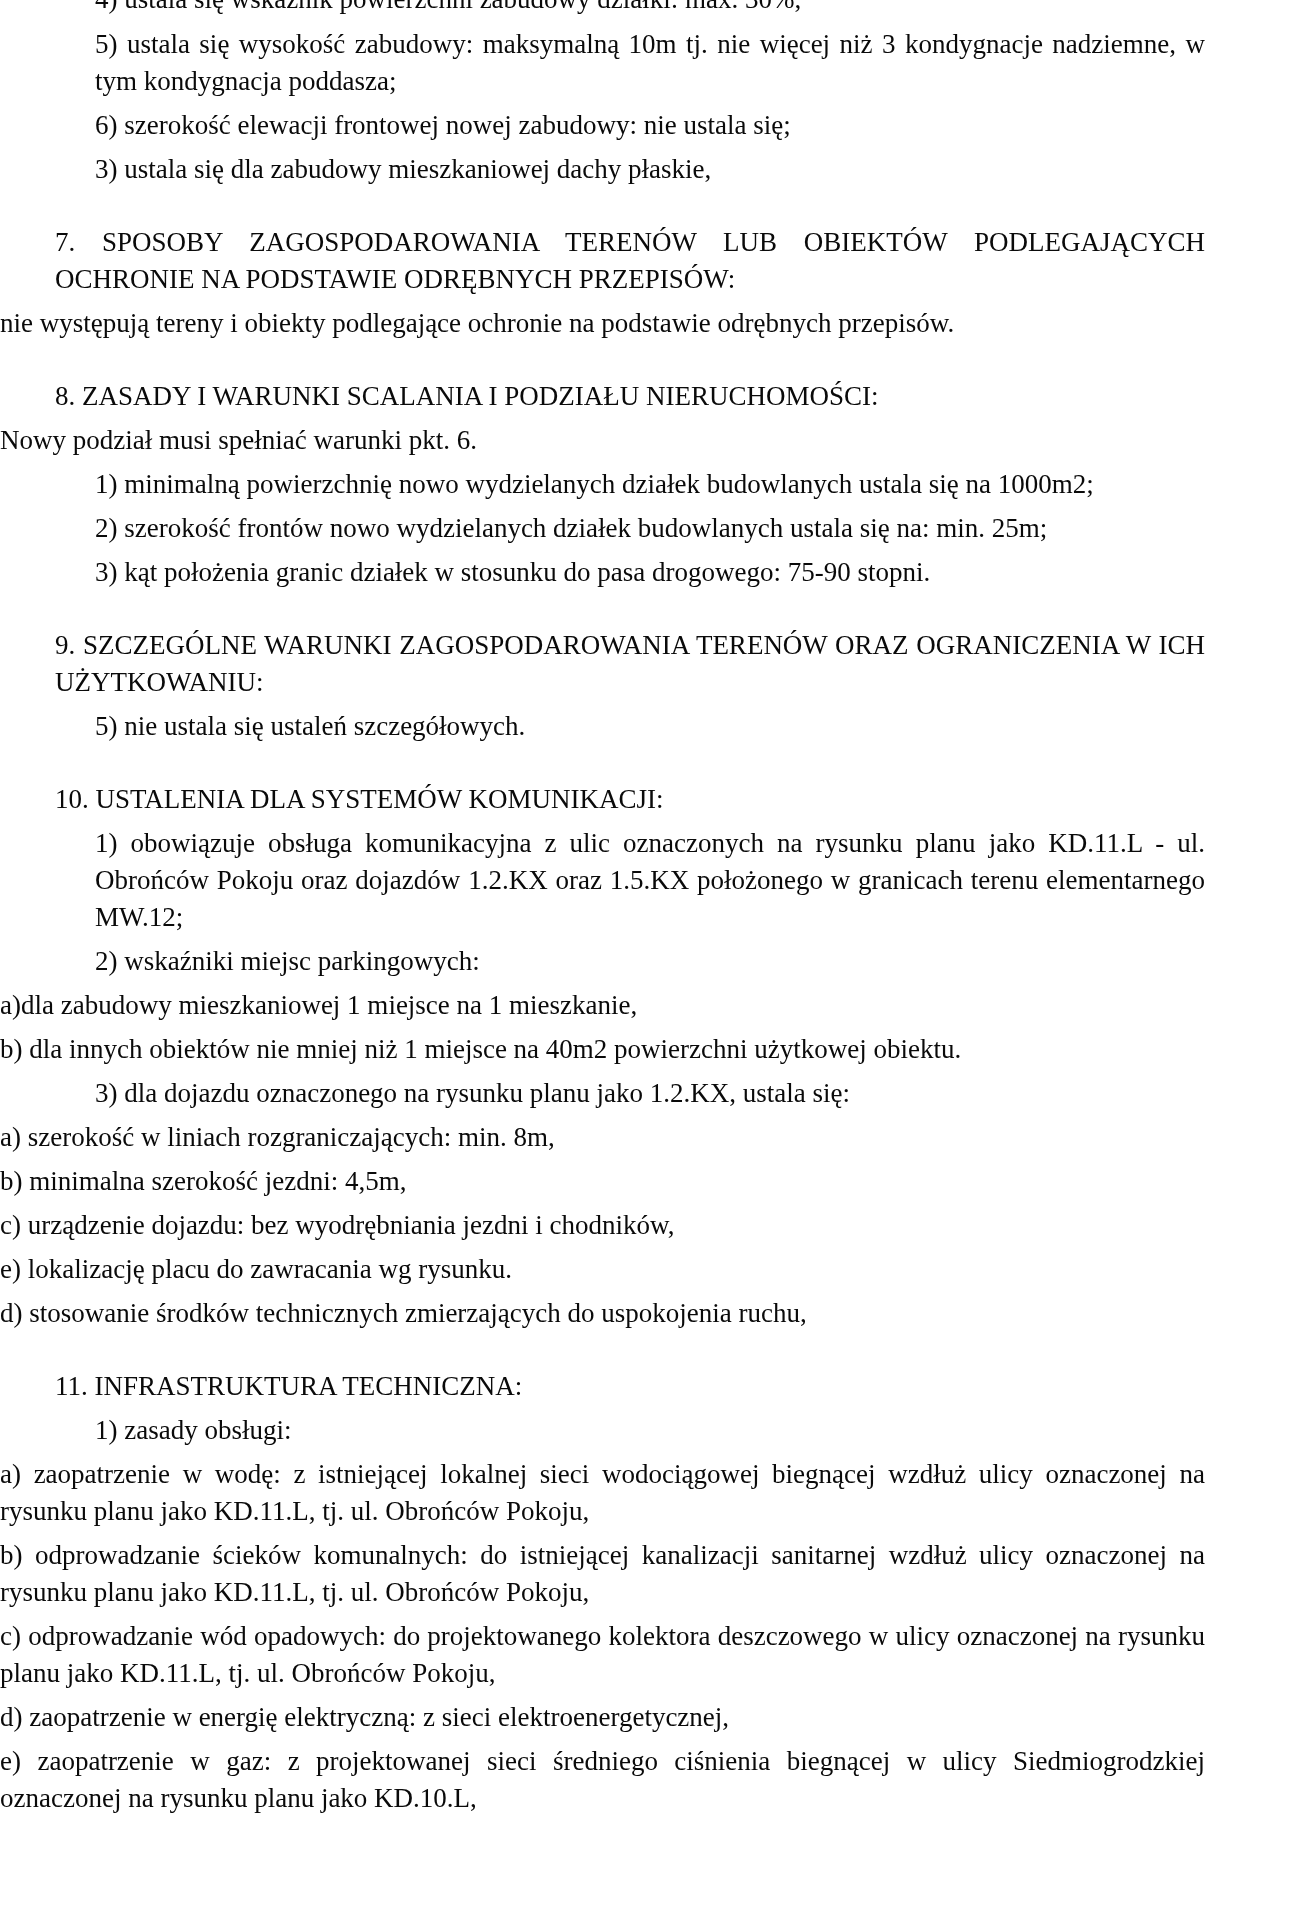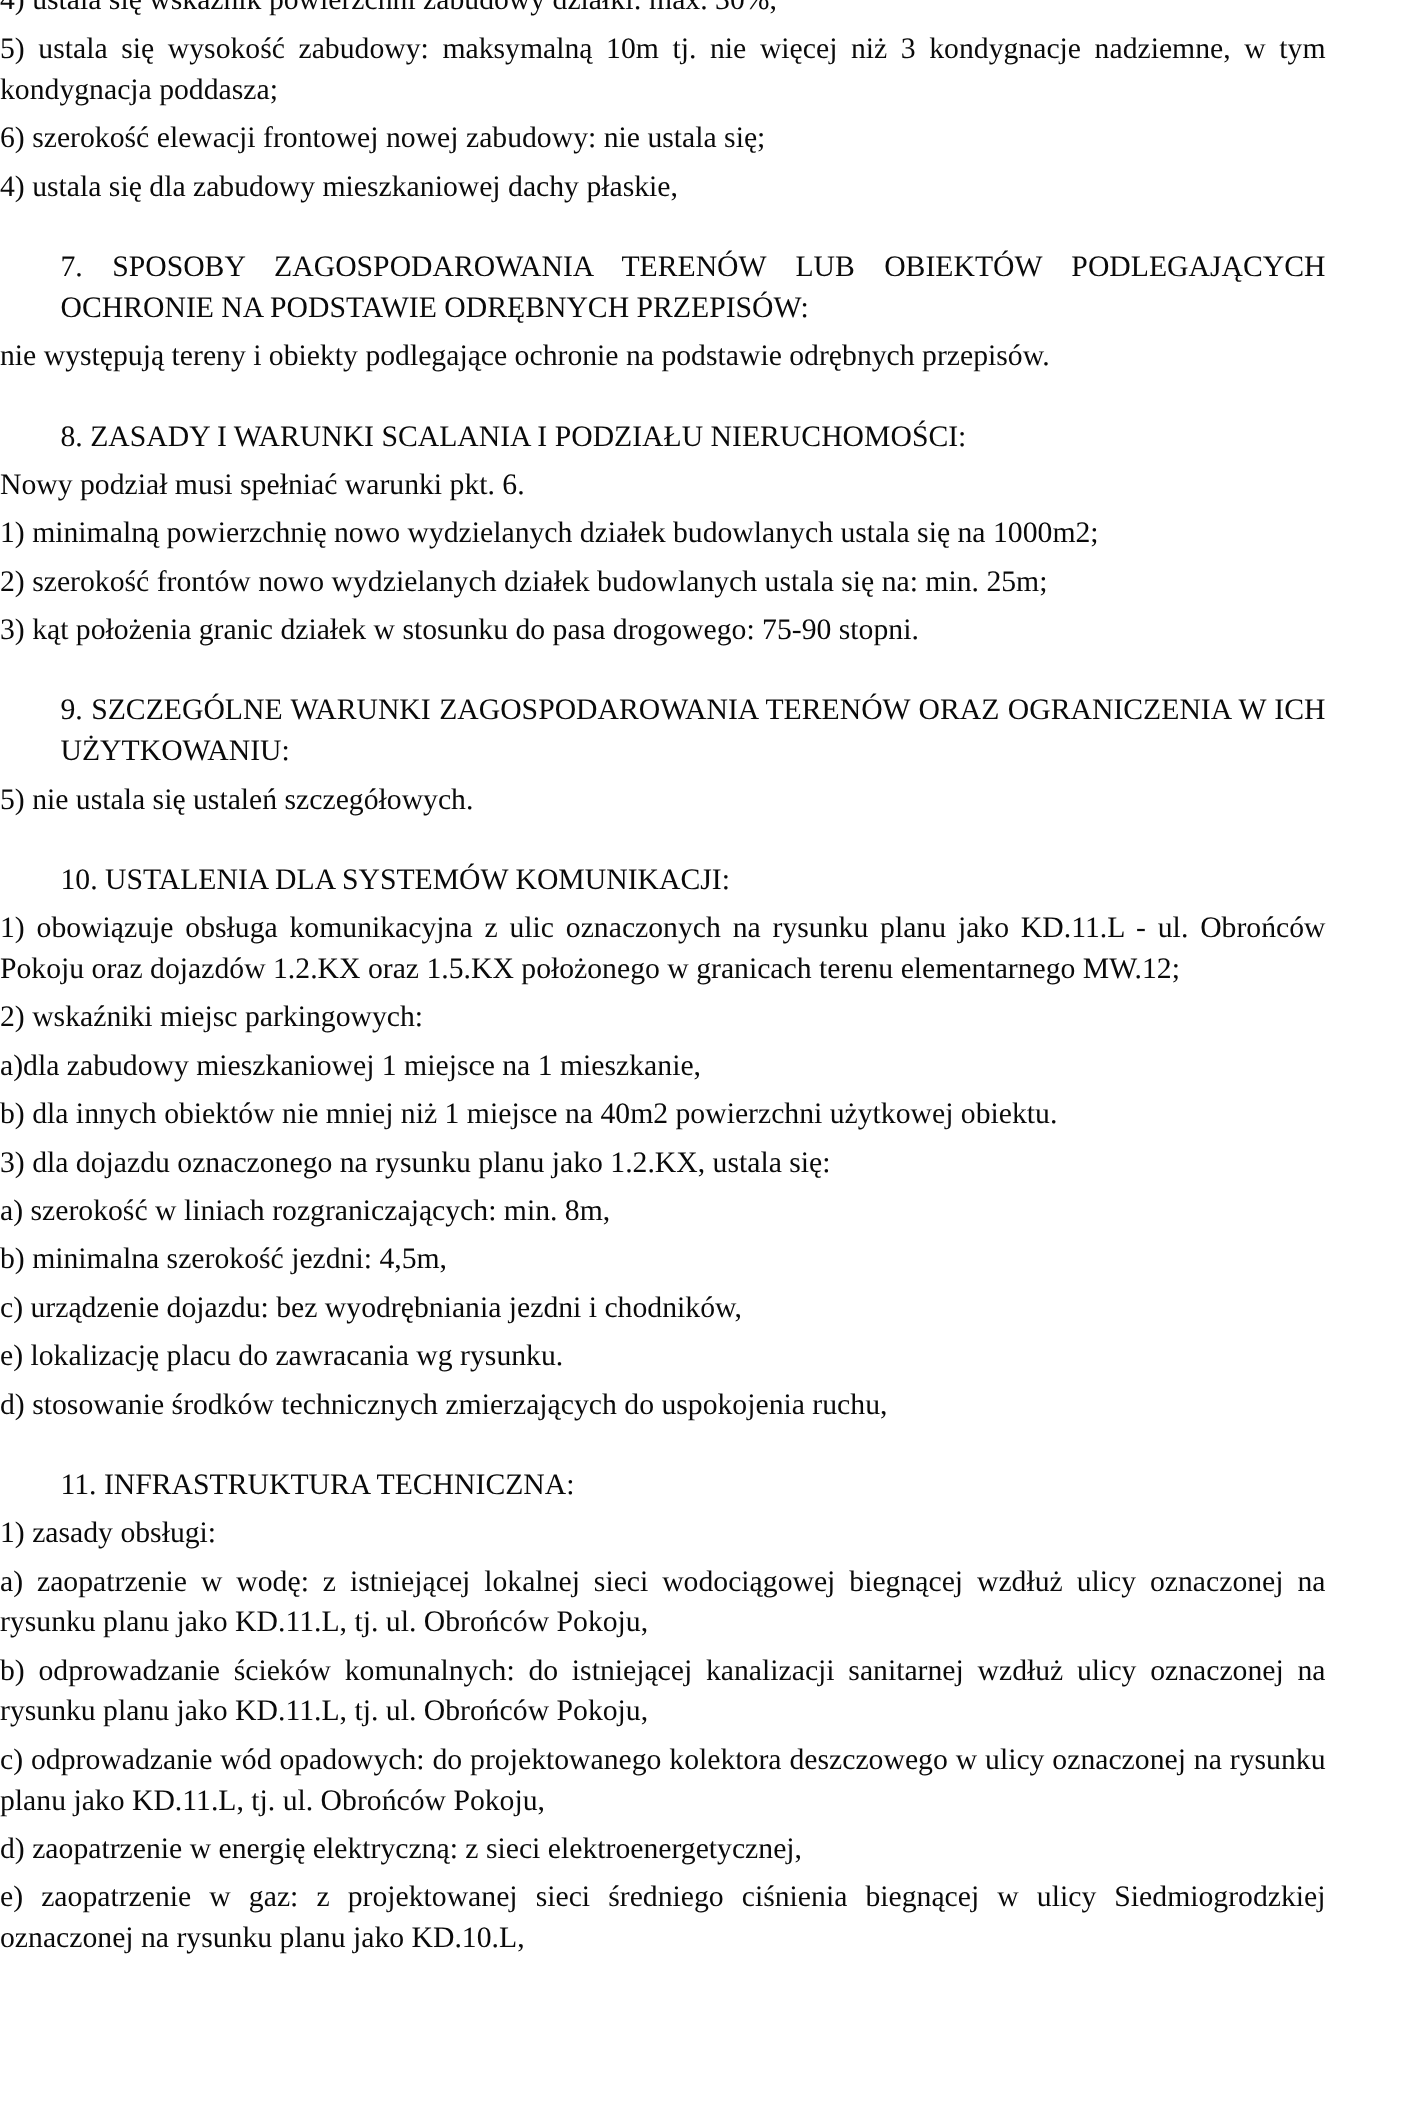--- a/index.html
+++ b/index.html
@@ -22,37 +22,37 @@
     left: 0;
     top: -19px;
     width: 1292px;
   }
   .p {
     text-align: justify;
     margin: 0 0 7px 0;
     padding-right: 87px;
   }
   .h { padding-left: 55px; margin-top: 36px; }
-  .l1 { }
+  .l1 { padding-left: 95px; }
   .l2 { }
   .h-justify {
     text-align: justify;
     text-align-last: left;
   }
   .clip-top { margin-bottom: 8px; }
 </style>
 </head>
 <body>
 
 <div class="page">
   <div class="p l1 clip-top">4) ustala się wskaźnik powierzchni zabudowy działki: max. 30%,</div>
 
   <div class="p l1">5) ustala się wysokość zabudowy: maksymalną 10m tj. nie więcej niż 3 kondygnacje nadziemne, w tym kondygnacja poddasza;</div>
   <div class="p l1">6) szerokość elewacji frontowej nowej zabudowy: nie ustala się;</div>
-  <div class="p l1">4) ustala się dla zabudowy mieszkaniowej dachy płaskie,</div>
+  <div class="p l1">3) ustala się dla zabudowy mieszkaniowej dachy płaskie,</div>
 
   <div class="p h h-justify">7. SPOSOBY ZAGOSPODAROWANIA TERENÓW LUB OBIEKTÓW PODLEGAJĄCYCH OCHRONIE NA PODSTAWIE ODRĘBNYCH PRZEPISÓW:</div>
   <div class="p l2">nie występują tereny i obiekty podlegające ochronie na podstawie odrębnych przepisów.</div>
 
   <div class="p h">8. ZASADY I WARUNKI SCALANIA I PODZIAŁU NIERUCHOMOŚCI:</div>
   <div class="p l2">Nowy podział musi spełniać warunki pkt. 6.</div>
   <div class="p l1">1) minimalną powierzchnię nowo wydzielanych działek budowlanych ustala się na 1000m2;</div>
   <div class="p l1">2) szerokość frontów nowo wydzielanych działek budowlanych ustala się na: min. 25m;</div>
   <div class="p l1">3) kąt położenia granic działek w stosunku do pasa drogowego: 75-90 stopni.</div>
 

